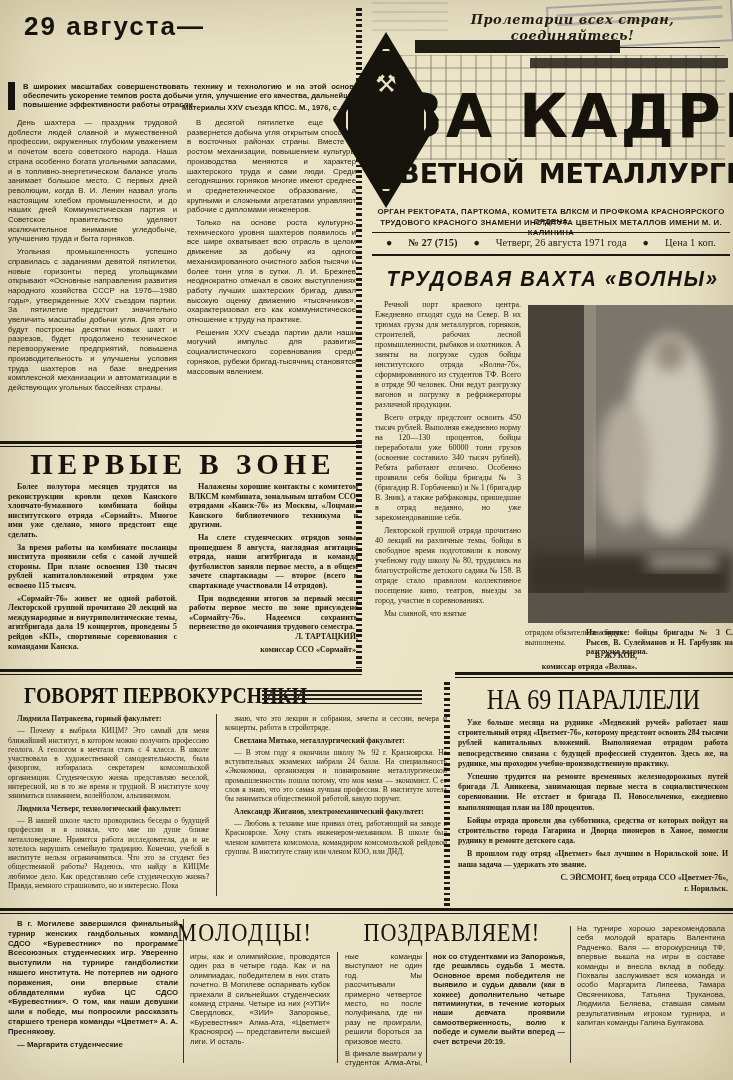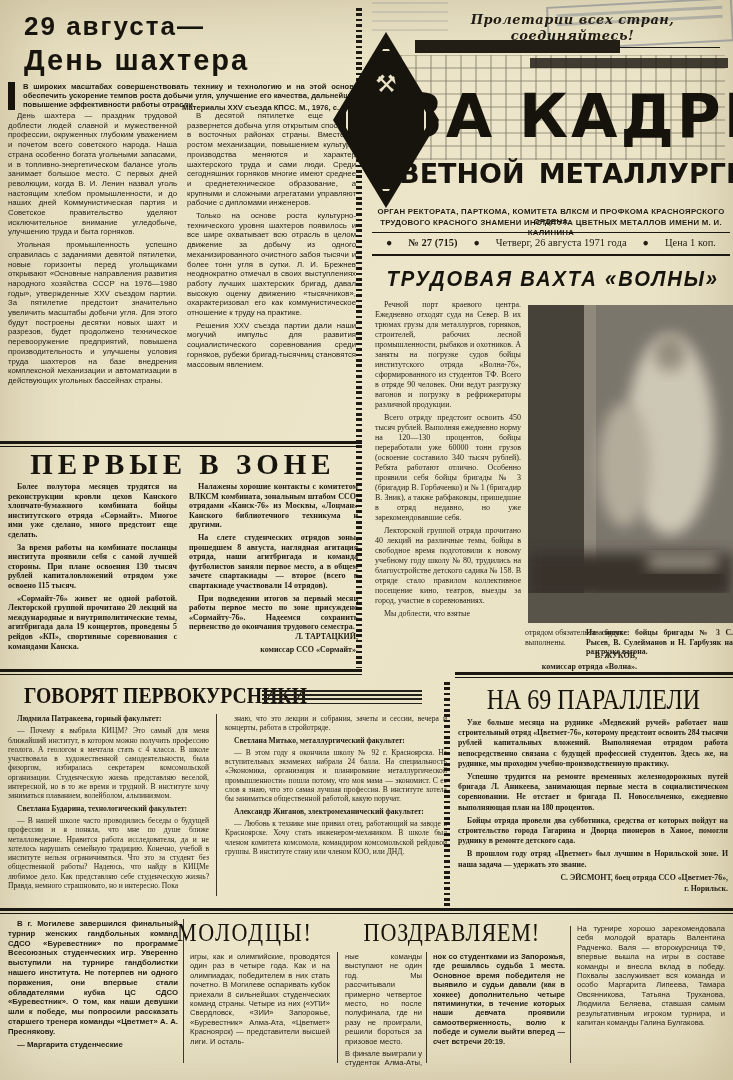--- a/index.html
+++ b/index.html
@@ -61,29 +61,28 @@
 
 <div class="page">
 
   <div class="abs stamp" style="left:547px;top:2px;width:182px;height:40px;">
       <i></i>
       <i></i>
     </div>
   <div class="abs" style="left:372px;top:2px;width:76px;height:34px;opacity:.35;background:repeating-linear-gradient(180deg,rgba(95,105,130,.5) 0 2px,rgba(0,0,0,0) 2px 9px);"></div>
 
   <div class="abs h-miner" style="left:24px;top:10px;">29 августа—</div>
-  <div class="abs h-miner" style="left:24px;top:44px;font-size:29px;">День шахтера</div>
 
   <div class="abs" style="left:8px;top:82px;width:350px;display:flex;">
     <div style="width:7px;background:#17140e;margin-right:8px;"></div>
     <div class="miner-epi jt" style="flex:1;">В широких масштабах совершенствовать технику и технологию и на этой основе обеспечить ускорение темпов роста добычи угля, улучшение его качества, дальнейшее повышение эффективности работы отрасли.</div>
   </div>
   <div class="abs miner-epi" style="left:8px;top:103px;width:348px;text-align:right;">Материалы XXV съезда КПСС. М., 1976, с. 179.</div>
 
-  <div class="abs miner-body jt overflow" style="left:8px;top:111px;width:348px;height:320px;">
+  <div class="abs miner-body jt overflow" style="left:8px;top:118px;width:348px;height:320px;">
       <p>День шахтера — праздник трудовой доблести людей славной и мужественной профессии, окруженных глубоким уважением и почетом всего советского народа. Наша страна особенно богата угольными запасами, и в топливно-энергетическом балансе уголь занимает большое место. С первых дней революции, когда В. И. Ленин назвал уголь настоящим хлебом промышленности, и до наших дней Коммунистическая партия и Советское правительство уделяют исключительное внимание угледобыче, улучшению труда и быта горняков.</p>
       <p>Угольная промышленность успешно справилась с заданиями девятой пятилетки, новые горизонты перед угольщиками открывают «Основные направления развития народного хозяйства СССР на 1976—1980 годы», утвержденные XXV съездом партии. За пятилетие предстоит значительно увеличить масштабы добычи угля. Для этого будут построены десятки новых шахт и разрезов, будет продолжено техническое перевооружение предприятий, повышена производительность и улучшены условия труда шахтеров на базе внедрения комплексной механизации и автоматизации в действующих угольных бассейнах страны.</p>
       <p>В десятой пятилетке еще шире развернется добыча угля открытым способом в восточных районах страны. Вместе с ростом механизации, повышением культуры производства меняются и характер шахтерского труда и сами люди. Среди сегодняшних горняков многие имеют среднее и среднетехническое образование, а крупными и сложными агрегатами управляют рабочие с дипломами инженеров.</p>
       <p>Только на основе роста культурно-технического уровня шахтеров появилось и все шире охватывает всю отрасль в целом движение за добычу из одного механизированного очистного забоя тысячи и более тонн угля в сутки. Л. И. Брежнев неоднократно отмечал в своих выступлениях работу лучших шахтерских бригад, давал высокую оценку движению «тысячников», охарактеризовал его как коммунистическое отношение к труду на практике.</p>
       <p>Решения XXV съезда партии дали наши могучий импульс для развития социалистического соревнования среди горняков, рубежи бригад-тысячниц становятся массовым явлением.</p>
     </div>
 
   <div class="abs rule-thick" style="left:0;top:441px;width:362px;"></div>
   <div class="abs rule-thin" style="left:0;top:446px;width:362px;"></div>
 
@@ -98,21 +97,21 @@
   <div class="abs rule-thin" style="left:0;top:674px;width:362px;"></div>
 
   <div class="abs" style="left:24px;top:682px;">
     <span class="cond h-serif" style="font-size:24px;transform:scaleX(.82);transform-origin:left;">ГОВОРЯТ  ПЕРВОКУРСНИКИ</span>
   </div>
   <div class="abs stripes" style="left:262px;top:690px;width:160px;height:15px;"></div>
 
   <div class="abs gov-body jt overflow" style="left:8px;top:714px;width:201px;height:186px;">
       <p class="speaker">Людмила Патракеева, горный факультет:</p>
       <p>— Почему я выбрала КИЦМ? Это самый для меня ближайший институт, в котором можно получить профессию геолога. А геологом я мечтала стать с 4 класса. В школе участвовала в художественной самодеятельности, была физоргом, избиралась секретарем комсомольской организации. Студенческую жизнь представляю веселой, интересной, но в то же время и трудной. В институте хочу заниматься плаванием, волейболом, альпинизмом.</p>
-      <p class="speaker">Светлана Бударина, технологический факультет:</p>
+      <p class="speaker">Людмила Четверг, технологический факультет:</p>
       <p>— В нашей школе часто проводились беседы о будущей профессии и я поняла, что мне по душе ближе металловедение. Нравится работа исследователя, да и не хотелось нарушать семейную традицию. Конечно, учебой в институте нельзя ограничиваться. Что это за студент без общественной работы? Надеюсь, что найду в КИЦМе любимое дело. Как представляю себе студенческую жизнь? Правда, немного страшновато, но и интересно. Пока</p>
     </div>
   <div class="abs vline" style="left:216px;top:714px;height:182px;"></div>
   <div class="abs gov-body jt overflow" style="left:225px;top:714px;width:222px;height:186px;">
       <p class="cont">знаю, что это лекции и собрания, зачеты и сессии, вечера и концерты, работа в стройотряде.</p>
       <p class="speaker">Светлана Митько, металлургический факультет:</p>
       <p>— В этом году я окончила школу № 92 г. Красноярска. На вступительных экзаменах набрала 24 балла. На специальность «Экономика, организация и планирование металлургической промышленности» пошла потому, что моя мама — экономист. С ее слов я знаю, что это самая лучшая профессия. В институте хотела бы заниматься общественной работой, какую поручат.</p>
       <p class="speaker">Александр Жиганов, электромеханический факультет:</p>
       <p>— Любовь к технике мне привил отец, работающий на заводе в Красноярске. Хочу стать инженером-механиком. В школе был членом комитета комсомола, командиром комсомольской рейдовой группы. В институте стану или членом КОО, или ДНД.</p>
     </div>
@@ -156,21 +155,21 @@
   <div class="abs rule-thin" style="left:372px;top:254px;width:358px;height:1.5px;"></div>
 
   <div class="abs h-vahta" style="left:372px;top:266px;width:360px;">
     <span class="cond" style="transform:scaleX(.92);">ТРУДОВАЯ ВАХТА «ВОЛНЫ»</span>
   </div>
 
   <div class="abs volna-body jt overflow" style="left:375px;top:300px;width:146px;height:362px;">
       <p>Речной порт краевого центра. Ежедневно отходят суда на Север. В их трюмах грузы для металлургов, горняков, строителей, рабочих лесной промышленности, рыбаков и охотников. А заняты на погрузке судов бойцы институтского отряда «Волна-76», сформированного из студентов ТФ. Всего в отряде 90 человек. Они ведут разгрузку вагонов и погрузку в рефрижераторы различной продукции.</p>
       <p>Всего отряду предстоит освоить 450 тысяч рублей. Выполняя ежедневно норму на 120—130 процентов, бойцы переработали уже 60000 тонн грузов (освоение составило 340 тысяч рублей). Ребята работают отлично. Особенно проявили себя бойцы бригады № 3 (бригадир В. Горбаченко) и № 1 (бригадир В. Зник), а также рабфаковцы, пришедшие в отряд недавно, но уже зарекомендовавшие себя.</p>
       <p>Лекторской группой отряда прочитано 40 лекций на различные темы, бойцы в свободное время подготовили к новому учебному году школу № 80, трудились на благоустройстве детского садика № 158. В отряде стало правилом коллективное посещение кино, театров, выезды за город, участие в соревнованиях.</p>
-      <p>Мы доблести, что взятые</p>
+      <p>Мы славной, что взятые</p>
     </div>
 
   <div class="abs" style="left:528px;top:305px;width:205px;height:318px;">
     <svg width="205" height="318" viewBox="0 0 205 318" xmlns="http://www.w3.org/2000/svg">
       <defs>
           <filter id="b" x="-30%" y="-30%" width="160%" height="160%">
             <feGaussianBlur stdDeviation="7"></feGaussianBlur>
           </filter>
         </defs>
       <rect width="205" height="318" fill="#7b766c"></rect>

